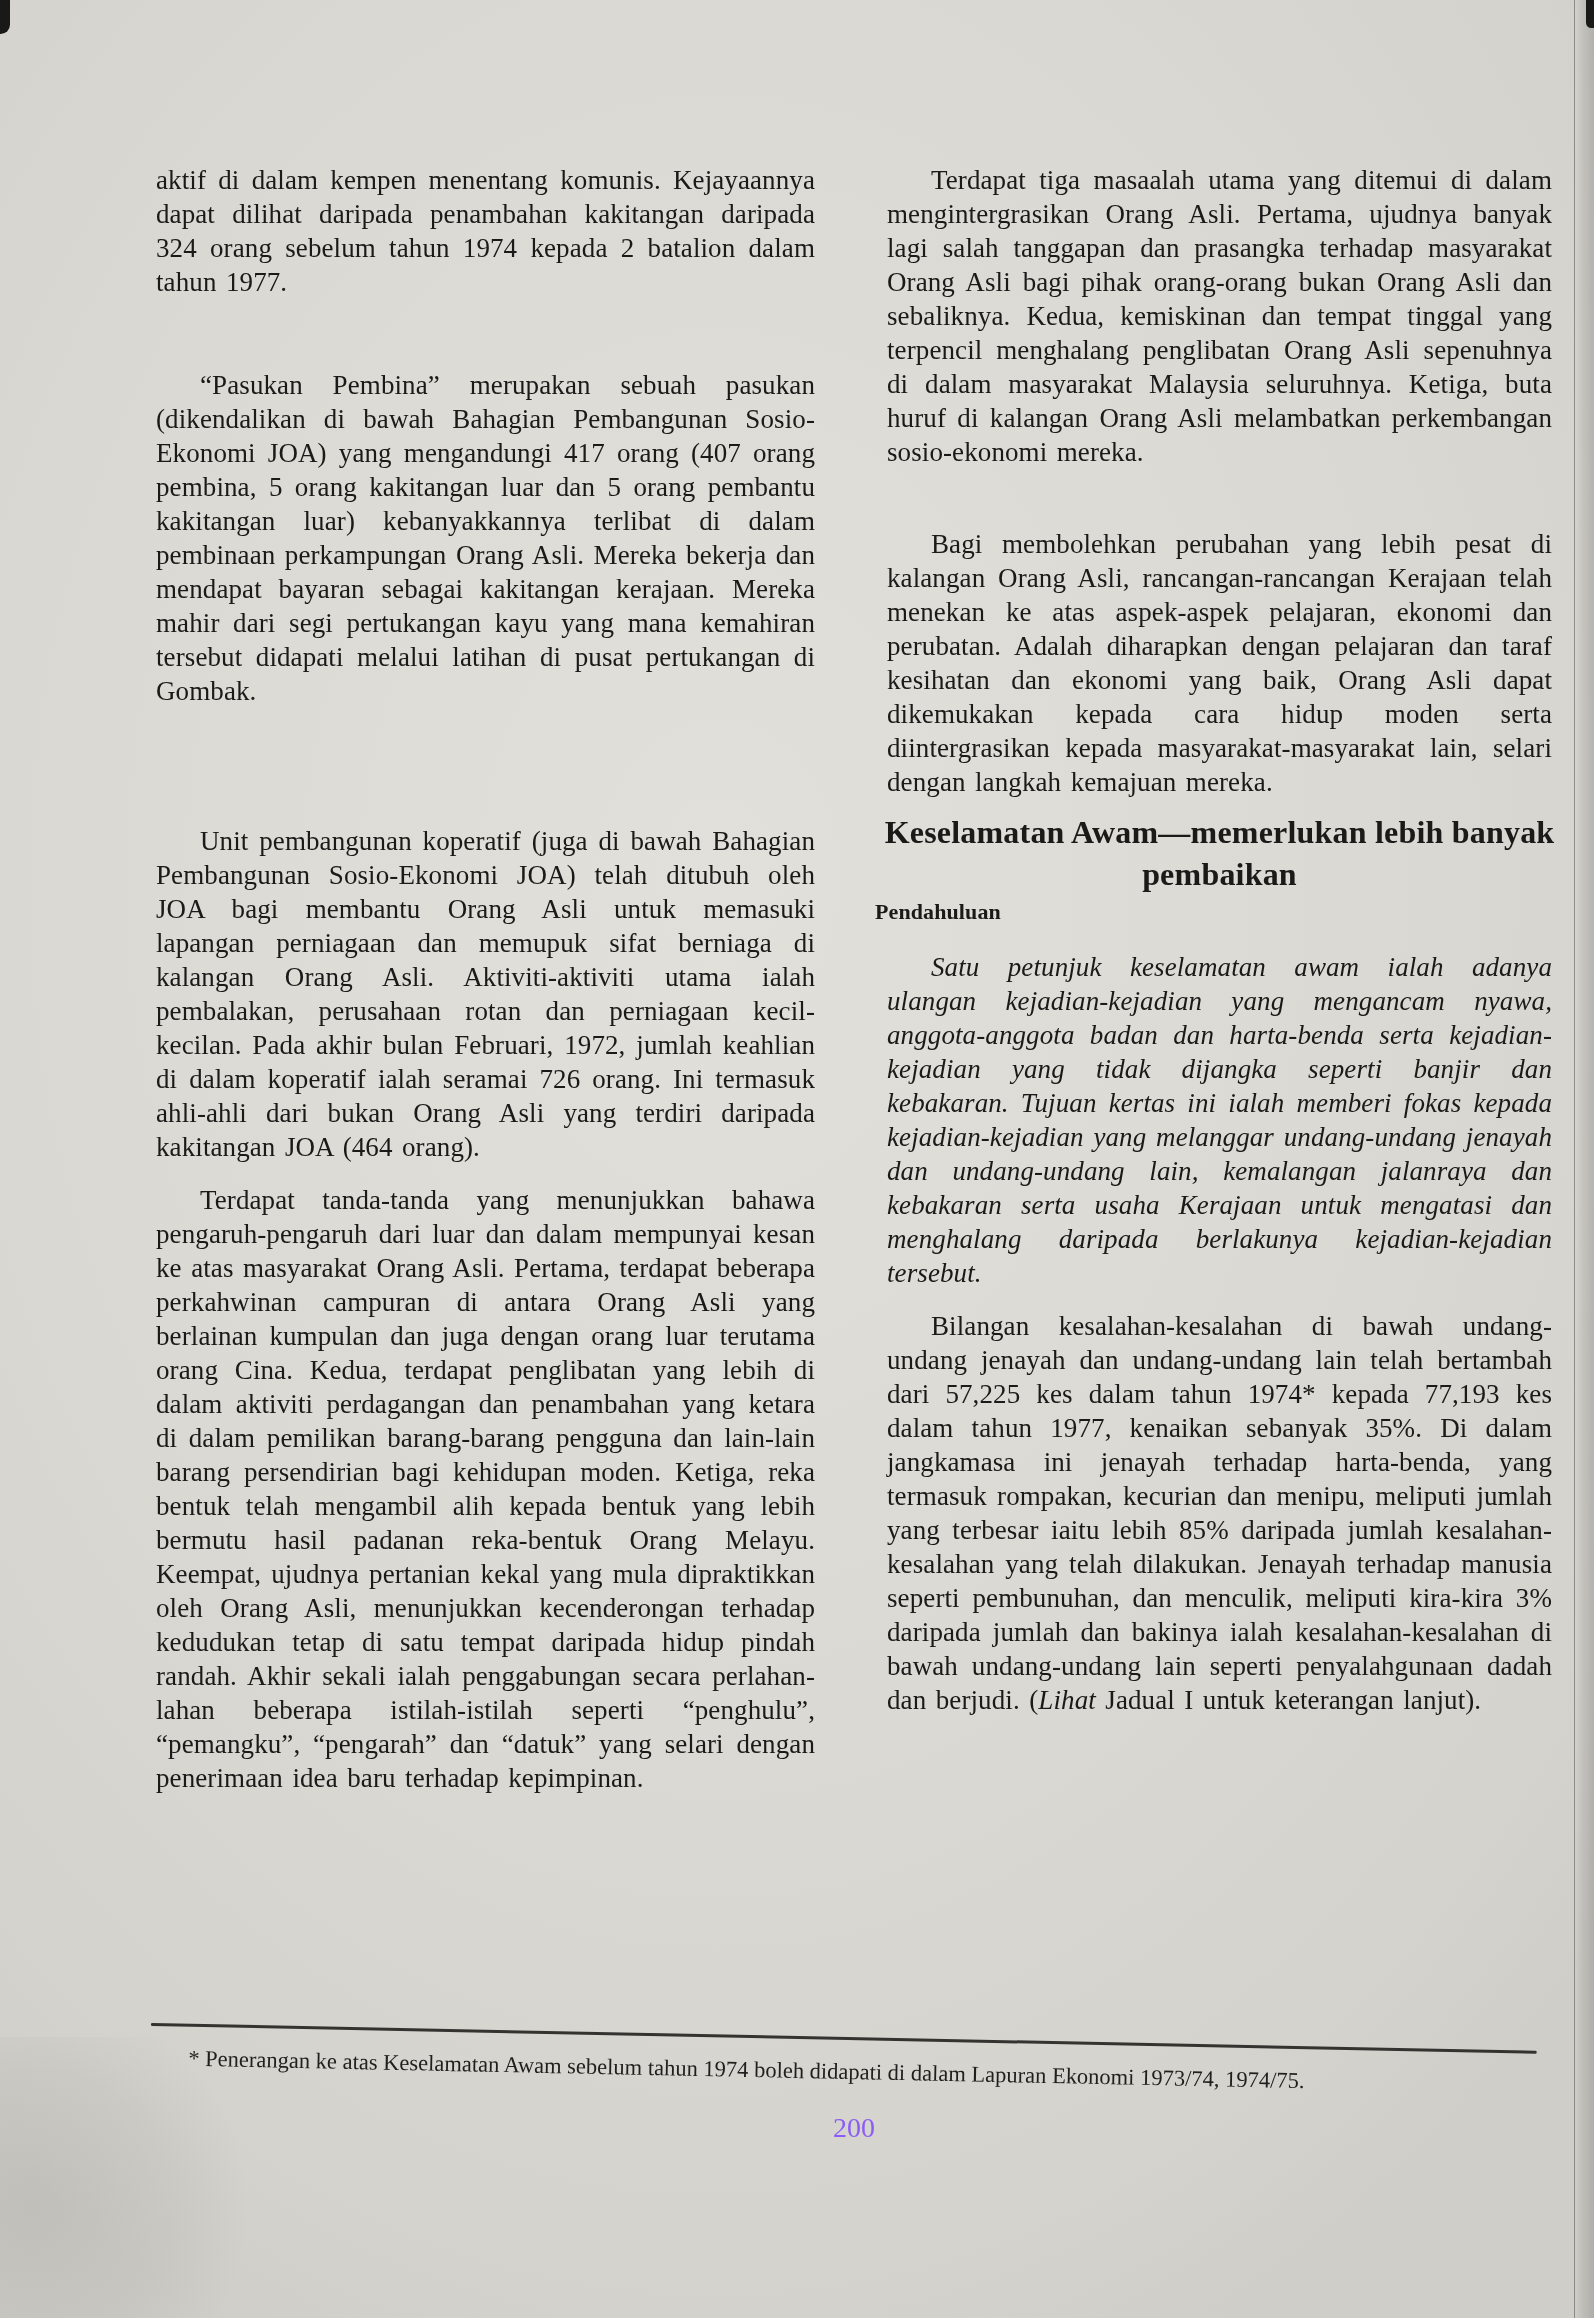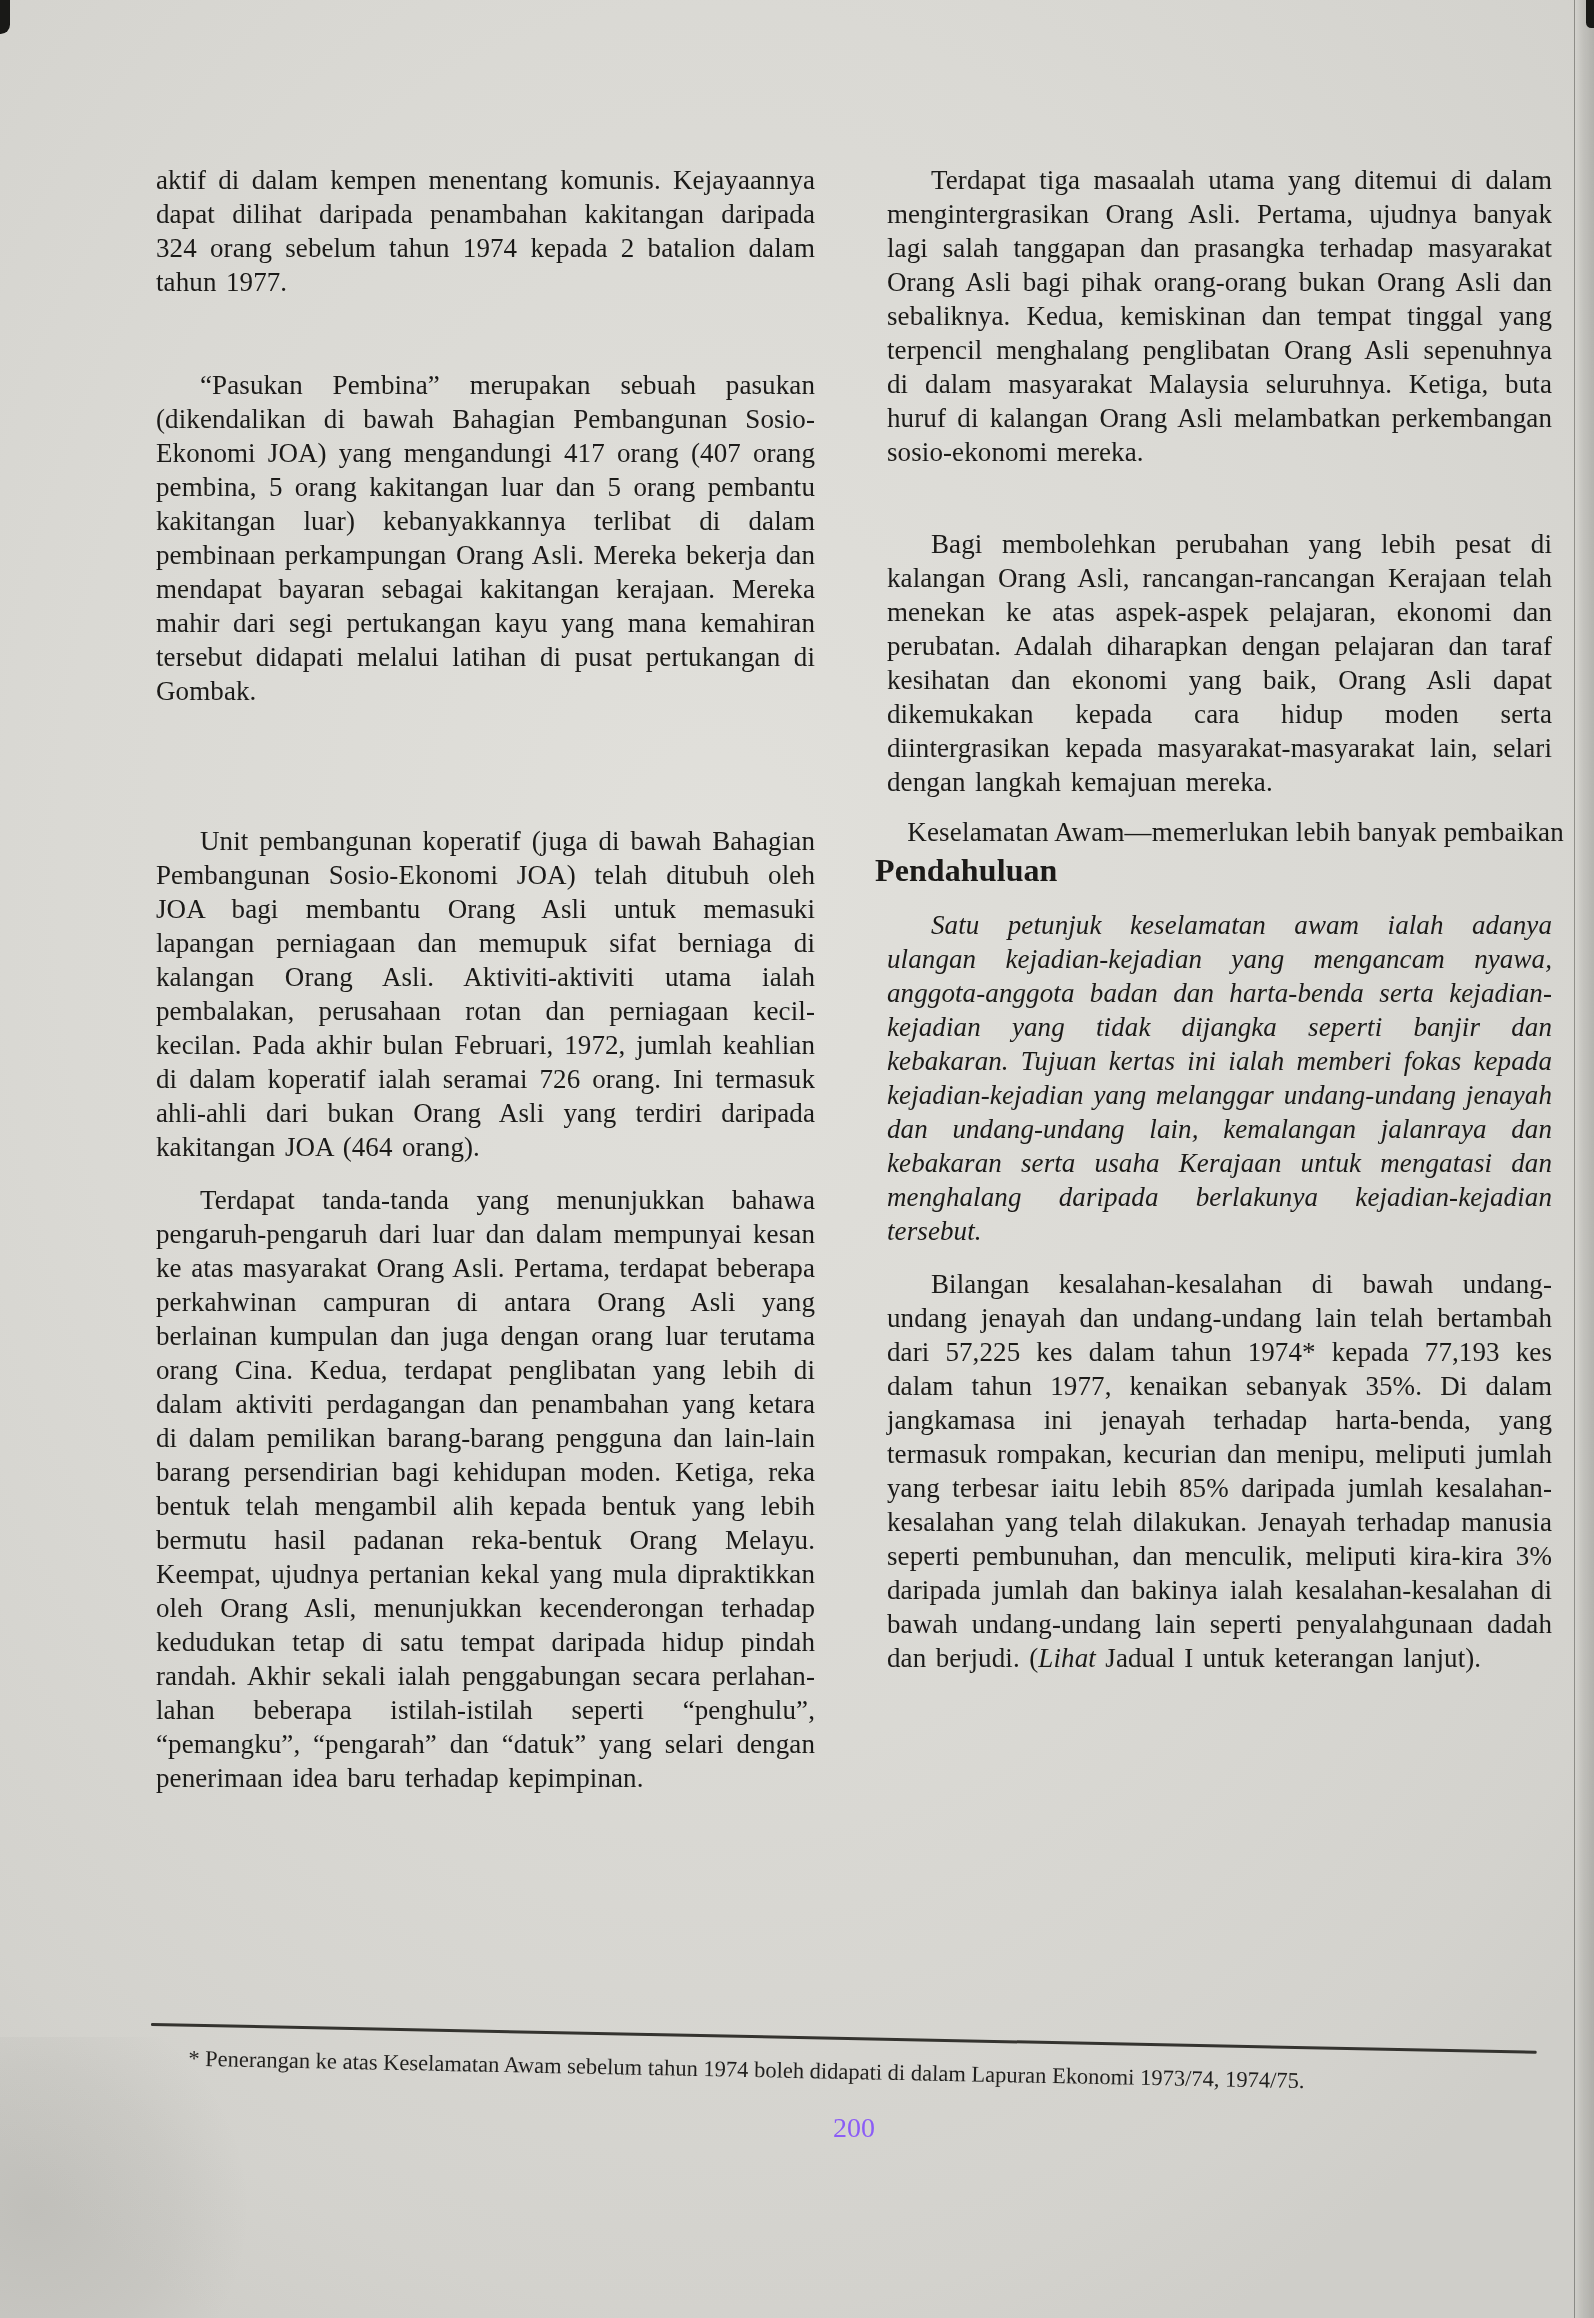--- a/index.html
+++ b/index.html
@@ -70,32 +70,32 @@
   .lp4 { margin-top: 18.5px !important; }
   
   .rp2 { margin-top: 58px !important; }
   .rh2 { margin-top: 57px; }
   .rh4a { margin-top: 14.6px; }
   .rp3 { margin-top: 21px !important; font-style: italic; }
   .rh4b { margin-top: 60px; }
   .rp4 { margin-top: 18.5px !important; }
   .heading-small {
     font-weight: bold;
-    font-size: 32px;
+    font-size: 22px;
     line-height: 34px;
     margin: 0;
     text-align: left;
   }
   .heading-small.justified { text-align: justify; word-spacing: 4px; }
   .heading-large {
-    font-weight: normal;
-    font-size: 27px;
+    font-weight: bold;
+    font-size: 32px;
     line-height: 42px;
     margin: 0;
-    text-align: right;
+    text-align: center;
     letter-spacing: 0.2px;
   }
   .italic { font-style: italic; }
   .footnote-block {
     position: absolute;
     left: 151px;
     top: 2023px;
     width: 1406px;
     transform: rotate(1.15deg);
     transform-origin: 0 0;

